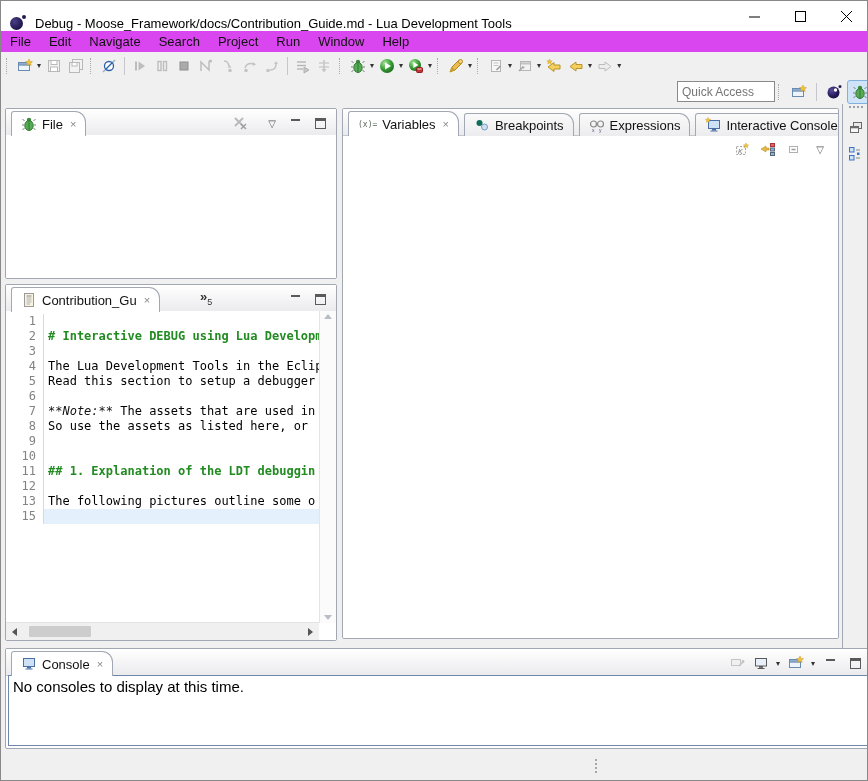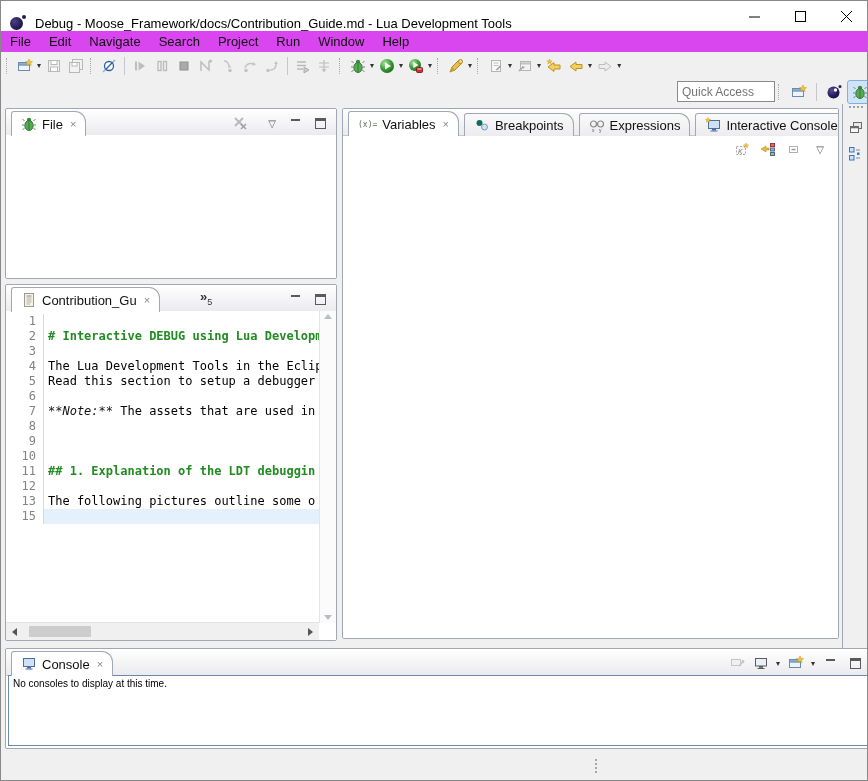--- a/index.html
+++ b/index.html
@@ -54,21 +54,21 @@
   .arr.down{border-left:4px solid transparent;border-right:4px solid transparent;border-top:5px solid #b9bdc4;}
   .arr.left{border-top:4px solid transparent;border-bottom:4px solid transparent;border-right:5px solid #555;margin:0 6px;}
   .arr.right{border-top:4px solid transparent;border-bottom:4px solid transparent;border-left:5px solid #555;margin:0 6px;}
   .hthumb{width:62px;height:11px;background:#cdcdcd;border-radius:1px;margin-left:6px;}
   .hspacer{flex:1;}
   
   .right-strip{position:absolute;left:841px;top:103px;width:27px;height:546px;border-left:1px solid #a2a7b4;display:flex;flex-direction:column;align-items:center;padding-top:2px;box-sizing:border-box;}
   .grip-dots{width:14px;height:5px;border-top:2px dotted #9aa0ab;margin-bottom:6px;}
   
   .console-content{position:absolute;left:2px;right:2px;top:26px;bottom:2px;border:1px solid #6f87ad;background:#fff;}
-  .console-msg{padding:2px 4px;font-size:10px;color:#000;}
+  .console-msg{padding:2px 4px;font-size:15px;color:#000;}
   
   .statusbar{position:absolute;left:0;top:752px;width:868px;height:29px;background:#f0f0f0;}
   .sash-grip{position:absolute;left:594px;top:6px;display:flex;flex-direction:column;gap:2px;}
   .sash-grip i{width:2px;height:2px;background:#a6a6a6;display:block;}
   
   .icon16{width:16px;height:16px;display:inline-block;}
   .tab-glyph{font-size:8px;color:#5c6b5c;font-family:"DejaVu Sans Mono",monospace;}
   .sub5{font-size:9px;vertical-align:sub;color:#333;}
   .chev{font-size:13px;font-weight:bold;color:#333;}
 </style>
@@ -505,21 +505,21 @@
     </div>
     <div class="ed-body">
       <div class="ed-lines" id="ed-lines">
           <div class="eline"><span class="lnum">1</span><span class="lcode"></span></div>
           <div class="eline"><span class="lnum">2</span><span class="lcode"><span class="md-h"># Interactive DEBUG using Lua Developm</span></span></div>
           <div class="eline"><span class="lnum">3</span><span class="lcode"></span></div>
           <div class="eline"><span class="lnum">4</span><span class="lcode"><span class="plain">The Lua Development Tools in the Eclip</span></span></div>
           <div class="eline"><span class="lnum">5</span><span class="lcode"><span class="plain">Read this section to setup a debugger</span></span></div>
           <div class="eline"><span class="lnum">6</span><span class="lcode"></span></div>
           <div class="eline"><span class="lnum">7</span><span class="lcode"><span class="em">**Note:**</span><span class="plain"> The assets that are used in</span></span></div>
-          <div class="eline"><span class="lnum">8</span></div>
+          <div class="eline"><span class="lnum">8</span><span class="lcode"><span class="plain">So use the assets as listed here, or </span></span></div>
           <div class="eline"><span class="lnum">9</span><span class="lcode"></span></div>
           <div class="eline"><span class="lnum">10</span><span class="lcode"></span></div>
           <div class="eline"><span class="lnum">11</span><span class="lcode"><span class="md-h">## 1. Explanation of the LDT debuggin</span></span></div>
           <div class="eline"><span class="lnum">12</span><span class="lcode"></span></div>
           <div class="eline"><span class="lnum">13</span><span class="lcode"><span class="plain">The following pictures outline some o</span></span></div>
           <div class="eline"><span class="lnum">15</span><span class="lcode cur"></span></div>
         </div>
       <div class="vscroll">
         <span class="arr up"></span>
         <span class="arr down"></span>

